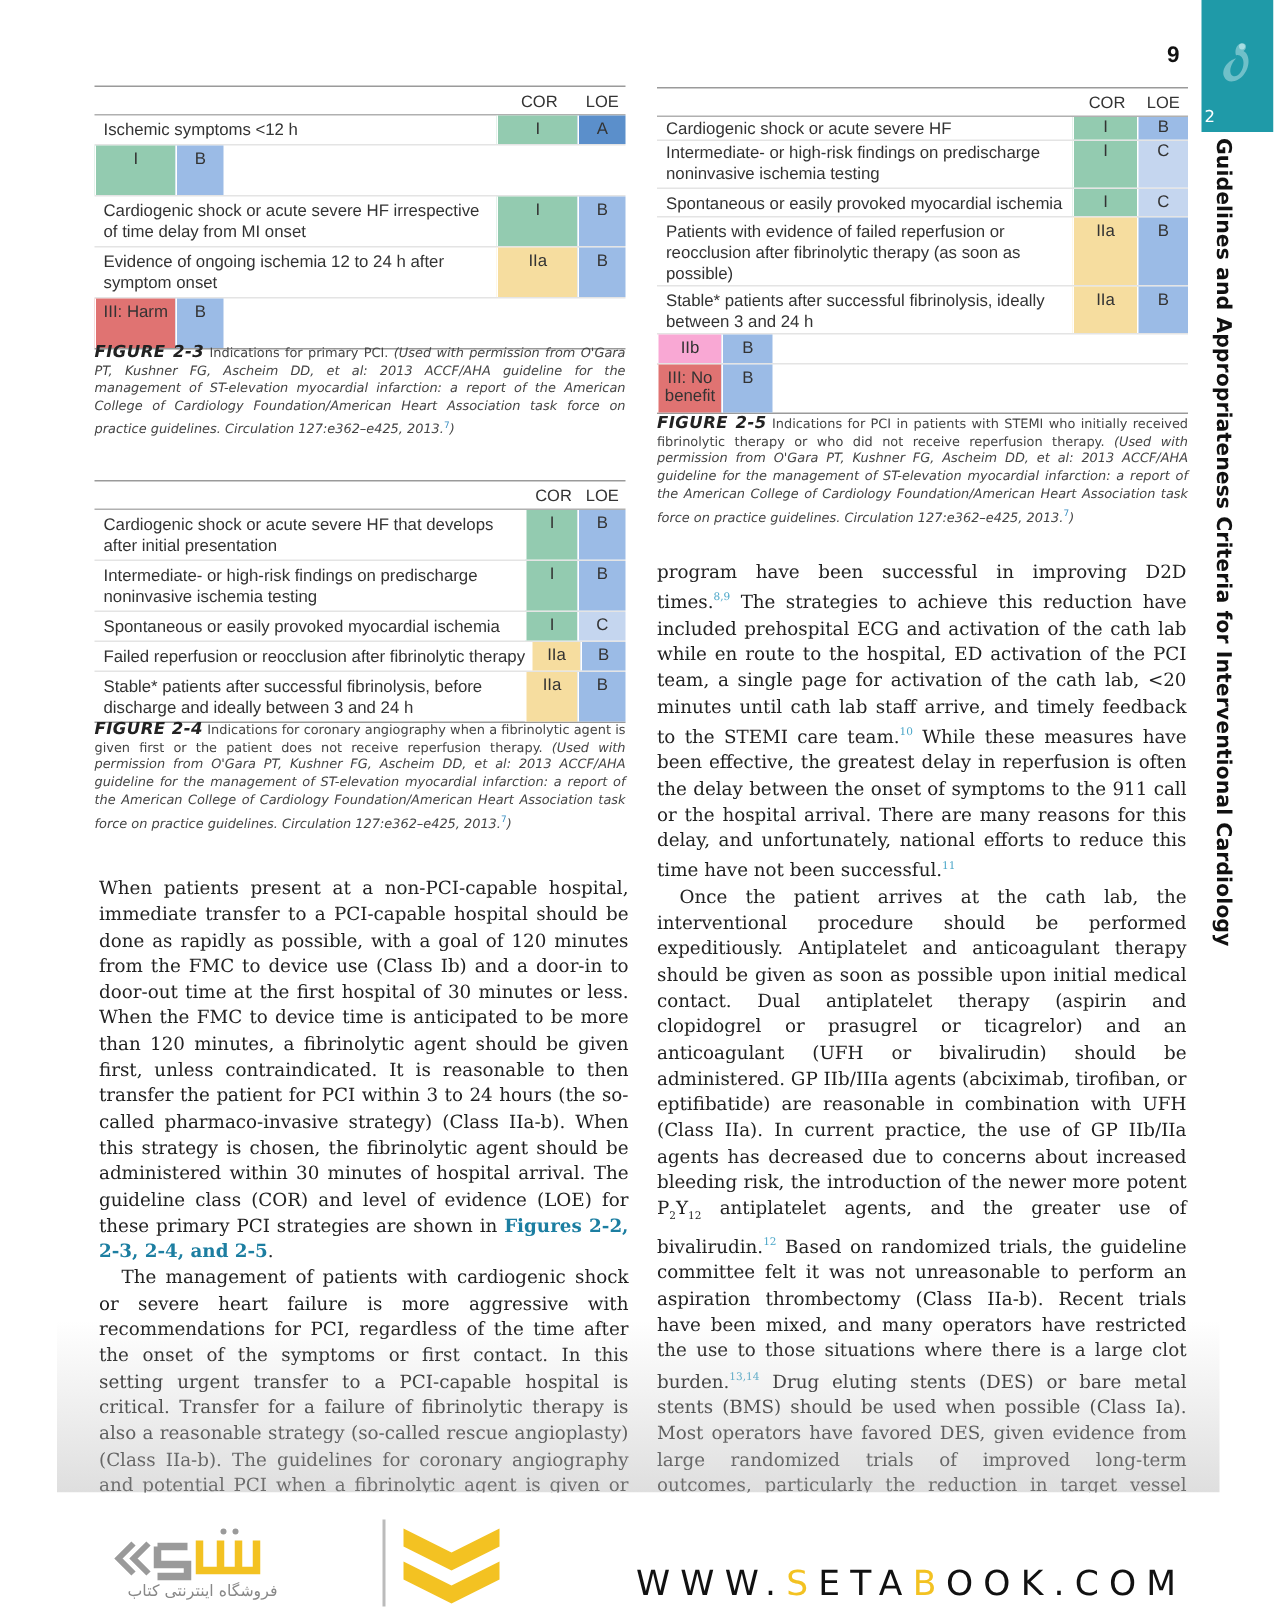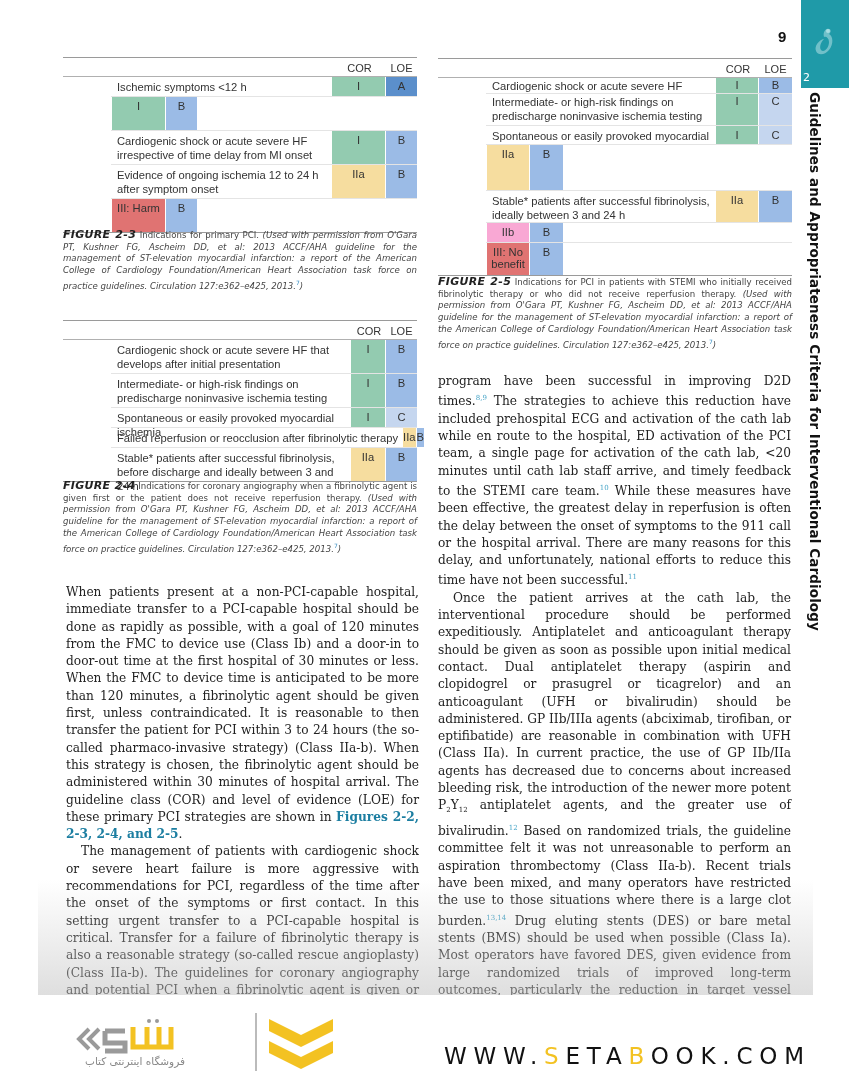--- a/index.html
+++ b/index.html
@@ -13,21 +13,21 @@
   .running-title { position:absolute; left:803px; top:92px; width:22px; height:450px; }
   .running-title span { position:absolute; left:0; top:0; transform-origin:0 0; transform:translate(20px,0) rotate(90deg); white-space:nowrap; font-family:"DejaVu Sans", sans-serif; font-weight:bold; font-size:13.6px; color:#111; letter-spacing:0.05px; }
 
   
   .tbl { position:absolute; font-family:"Liberation Sans", sans-serif; font-size:11.2px; color:#333; }
   .tbl .rule-top { height:0; border-top:1.5px solid #9a9a9a; }
   .tbl .rule-bottom { height:0; border-top:1.5px solid #9a9a9a; }
   .tbl .hdr { display:flex; height:18px; align-items:flex-end; border-bottom:1.5px solid #b0b0b0; }
   .tbl .hdr .lbl { flex:1; }
   .tbl .hdr .cor, .tbl .hdr .loe { text-align:center; font-size:11px; color:#333; padding-bottom:2px; }
-  .tbl .row { display:flex; border-bottom:1px solid #e4e4e4;margin-left:48px; }
+  .tbl .row { display:flex; border-bottom:1px solid #e4e4e4; }
   .tbl .row:last-child { border-bottom:none; }
   .tbl .row .lbl { flex:1; padding:3px 4px 3px 6px; line-height:14px; }
   .tbl .row .cor, .tbl .row .loe { text-align:center; padding-top:3px; line-height:13px; border-left:1px solid #fff; }
   .cor-I { background:#93cbb0; }
   .cor-IIa { background:#f6dd9f; }
   .cor-IIb { background:#f9a8d4; }
   .cor-III { background:#e07372; }
   .loe-A { background:#5b8fcb; }
   .loe-B { background:#9bbbe6; }
   .loe-C { background:#c5d6ef; }
@@ -43,21 +43,21 @@
   .body-text .ref { color:#1c7ea1; font-weight:bold; }
   .body-text sup { color:#4aa6c8; font-size:7px; }
   .body-text sub { font-size:7px; }
 
   .footer { position:absolute; left:0; top:995px; width:849px; height:85px; background:#fff; }
   .footer .logo-box { position:absolute; left:75px; top:18px; width:120px; height:60px; }
   .footer .brand-divider { position:absolute; left:255px; top:18px; width:2px; height:58px; background:#bbb; }
   .footer .brand-mark { position:absolute; left:265px; top:22px; width:72px; height:54px; }
   .footer .persian-name { position:absolute; left:75px; top:60px; font-family:"DejaVu Sans", sans-serif; font-size:10.5px; color:#888; direction:rtl; width:120px; text-align:center; }
   .footer .store-title { position:absolute; left:470px; top:12px; width:310px; text-align:right; font-family:"DejaVu Sans", sans-serif; font-size:17px; color:#111; direction:rtl; }
-  .footer .url { position:absolute; left:444px; top:48px; font-family:"DejaVu Sans", sans-serif; font-size:23px; letter-spacing:6.8px; color:#111; }
+  .footer .url { position:absolute; left:424px; top:48px; font-family:"DejaVu Sans", sans-serif; font-size:23px; letter-spacing:6.8px; color:#111; }
   .footer .url .hl { color:#f3c222; }
 </style>
 </head>
 <body>
 
 <div class="page">
 
   <div class="page-number">9</div>
 
   <div class="chapter-tab">
@@ -170,20 +170,21 @@
         <div class="lbl" style="padding-top:1px;">Intermediate- or high-risk findings on predischarge noninvasive ischemia testing</div>
         <div class="cor cor-I" style="width:42px; padding-top:1px;">I</div>
         <div class="loe loe-C" style="width:33px; padding-top:1px;">C</div>
       </div>
       <div class="row" style="height:18px;">
         <div class="lbl">Spontaneous or easily provoked myocardial ischemia</div>
         <div class="cor cor-I" style="width:42px;">I</div>
         <div class="loe loe-C" style="width:33px;">C</div>
       </div>
       <div class="row" style="height:45px;">
+        <div class="lbl">Patients with evidence of failed reperfusion or reocclusion after fibrinolytic therapy (as soon as possible)</div>
         <div class="cor cor-IIa" style="width:42px;">IIa</div>
         <div class="loe loe-B" style="width:33px;">B</div>
       </div>
       <div class="row" style="height:31px;">
         <div class="lbl">Stable* patients after successful fibrinolysis, ideally between 3 and 24 h</div>
         <div class="cor cor-IIa" style="width:42px;">IIa</div>
         <div class="loe loe-B" style="width:33px;">B</div>
       </div>
       <div class="row" style="height:19px;">
         <div class="cor cor-IIb" style="width:42px;">IIb</div>

